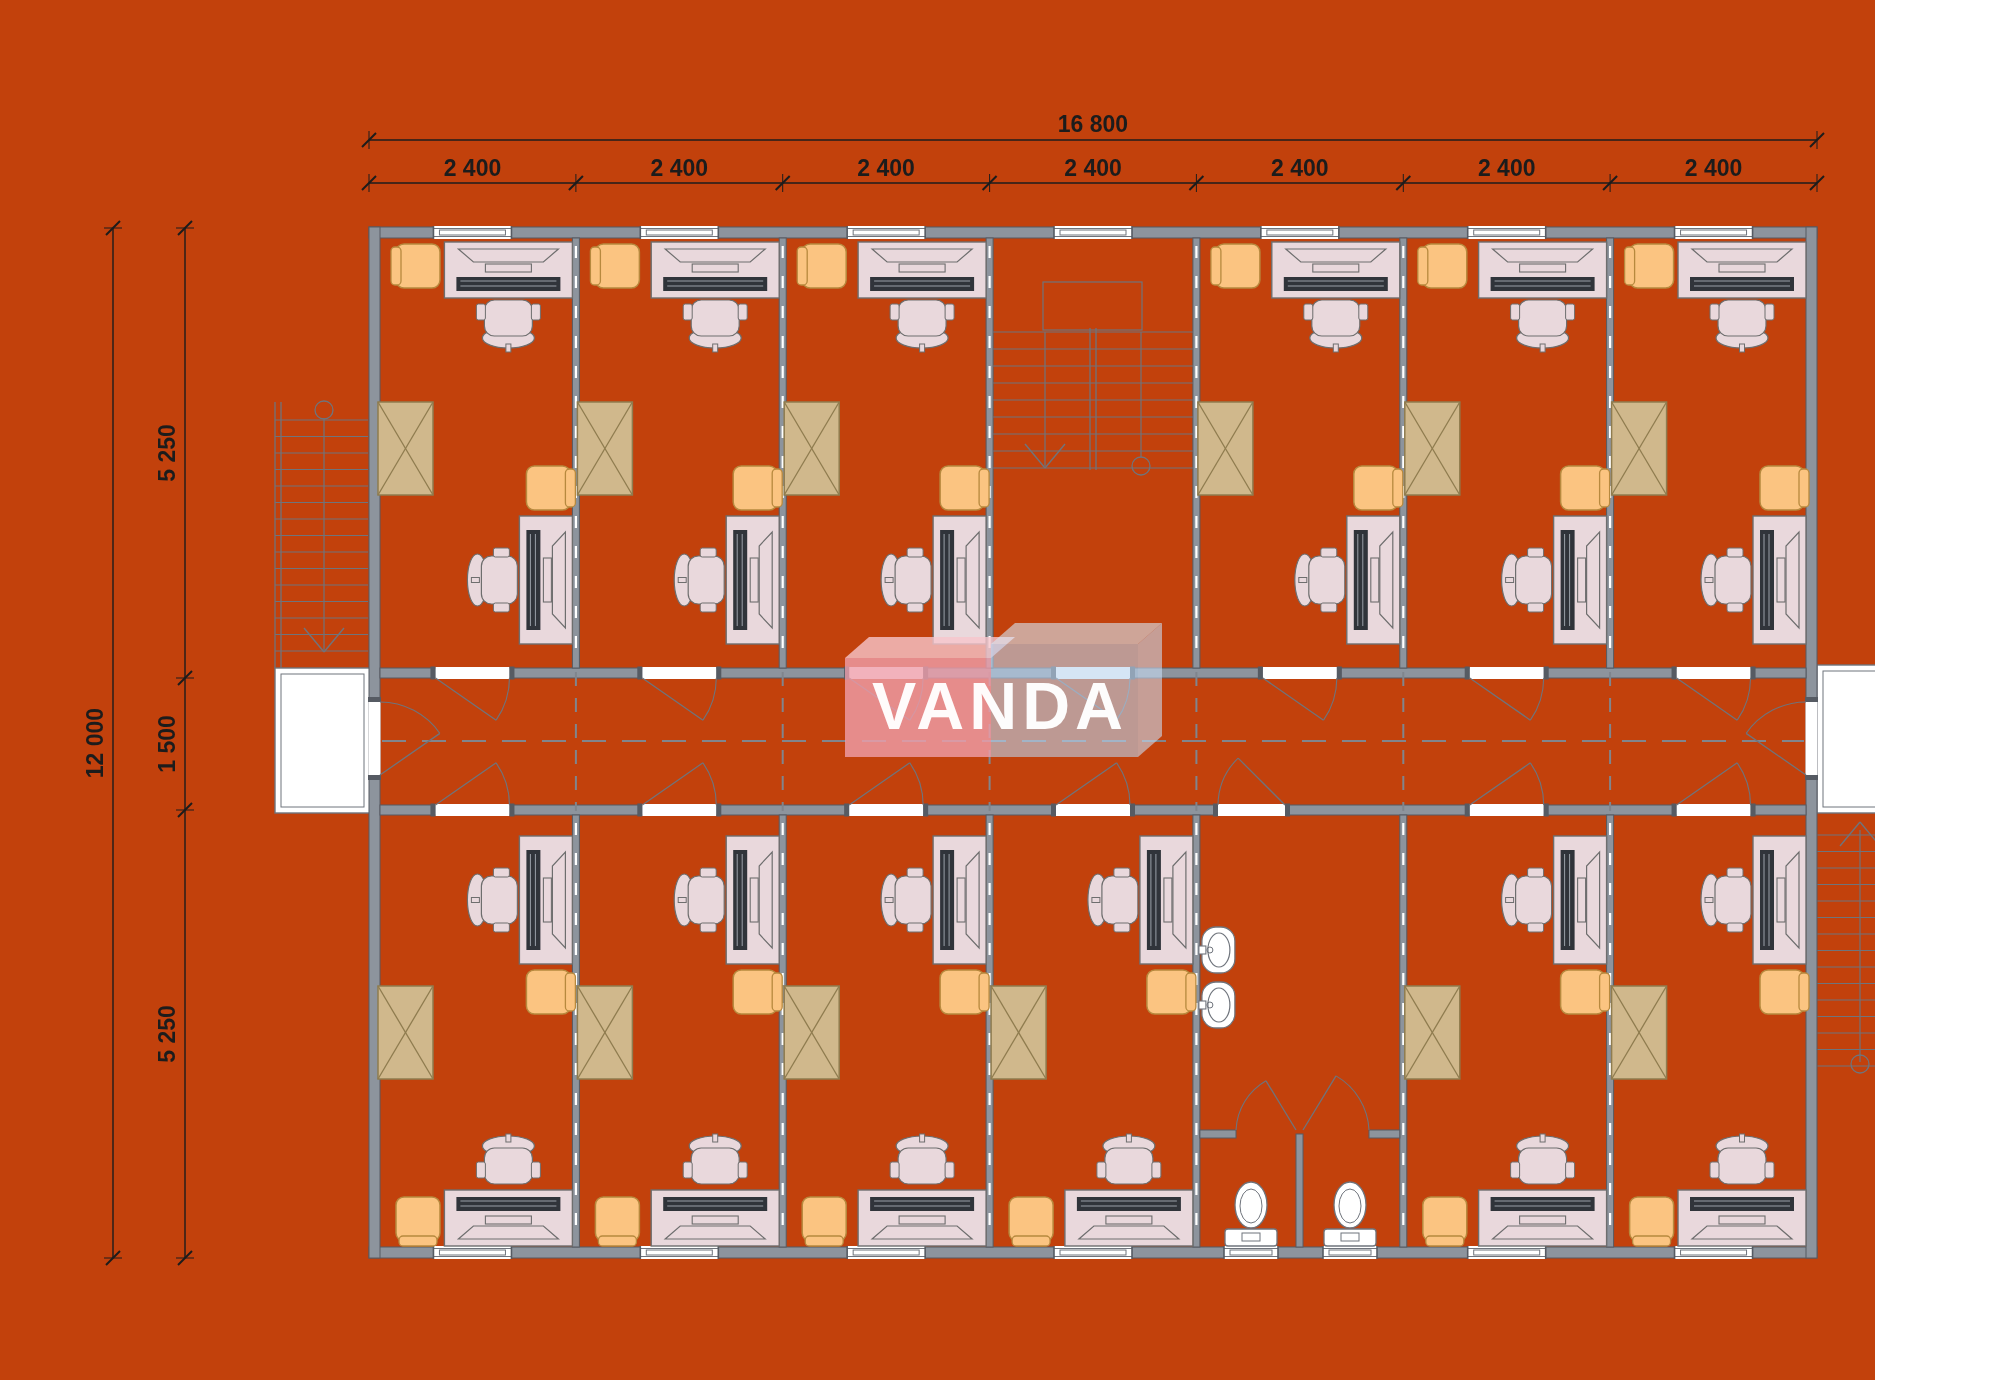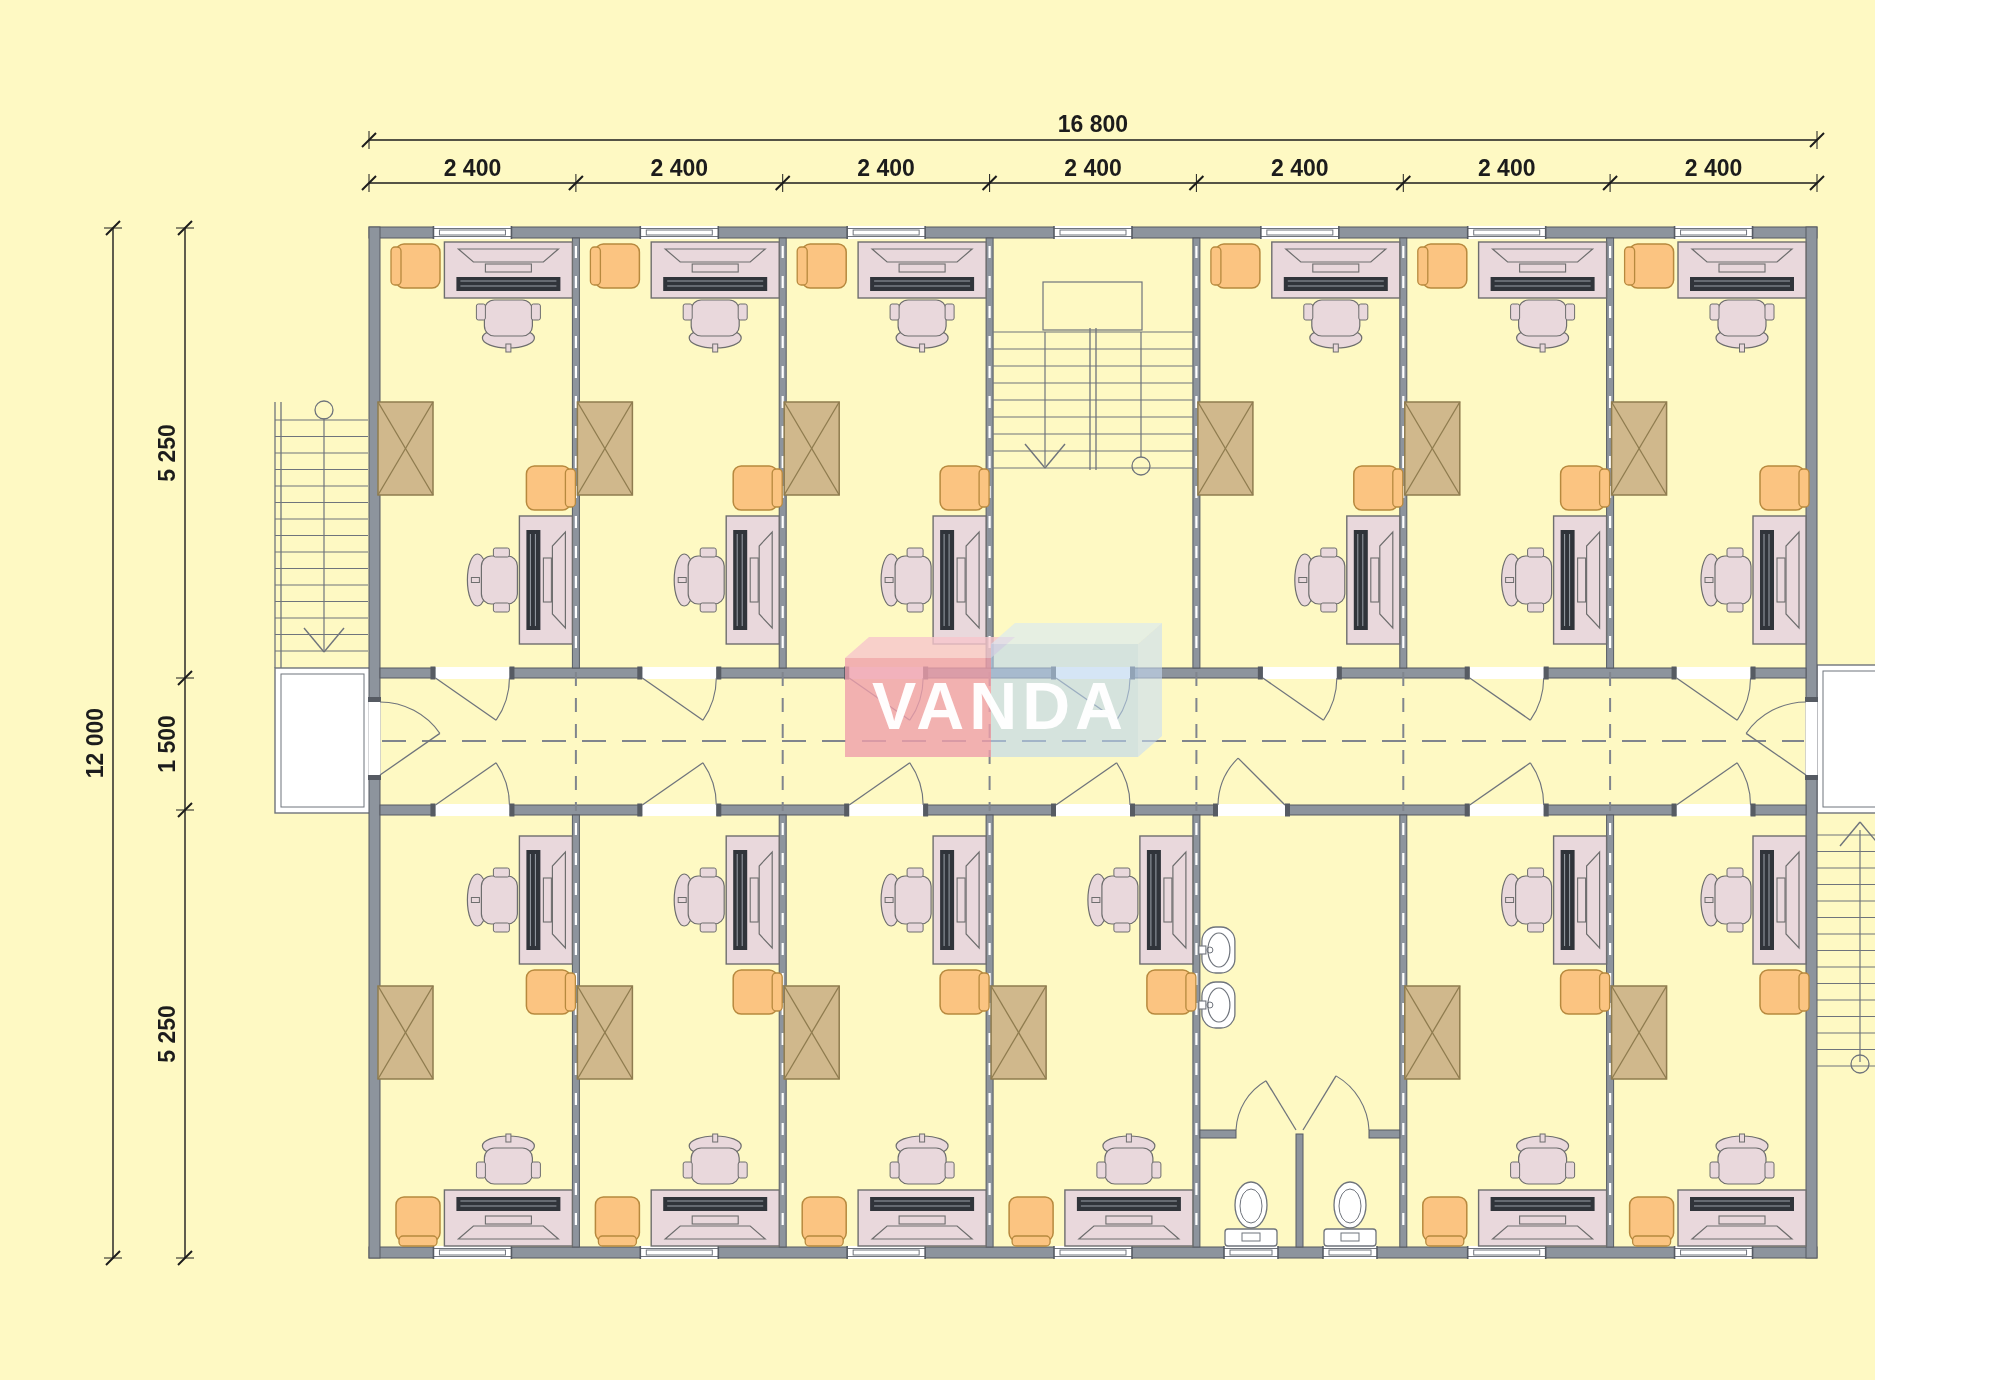--- a/index.html
+++ b/index.html
@@ -1,17 +1,17 @@
 <!DOCTYPE html>
 <html><head>
 <meta charset="utf-8">
 <title>VANDA</title>
 <style>
   html,body{margin:0;padding:0;background:#ffffff;}
-  #stage{position:relative;width:1875px;height:1380px;background:#fef9c3;overflow:hidden;
+  #stage{position:relative;width:1875px;height:1380px;background:#c2410c;overflow:hidden;
          font-family:"Liberation Sans", sans-serif;}
   svg{display:block}
   text{font-family:"Liberation Sans", sans-serif;}
 </style>
 </head>
 <body>
 
 <div id="stage">
   <svg id="plan" viewBox="0 0 2000 1380" width="2000" height="1380">
       <g>

